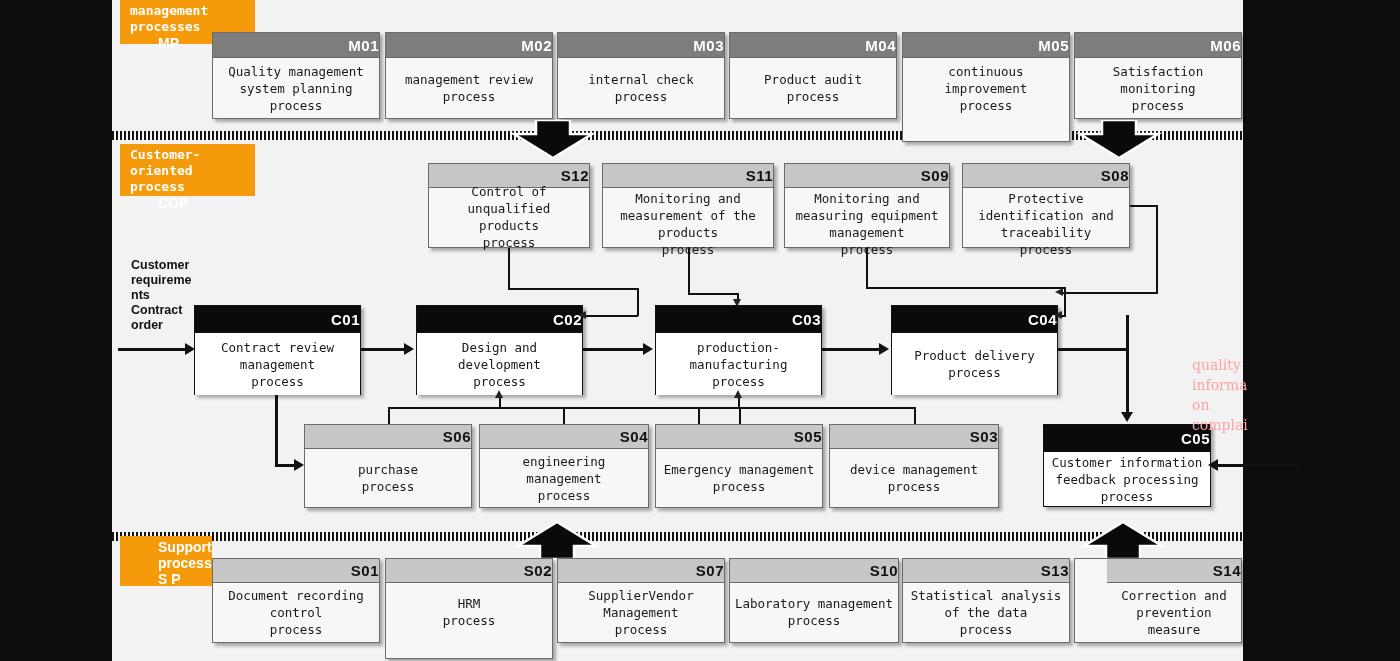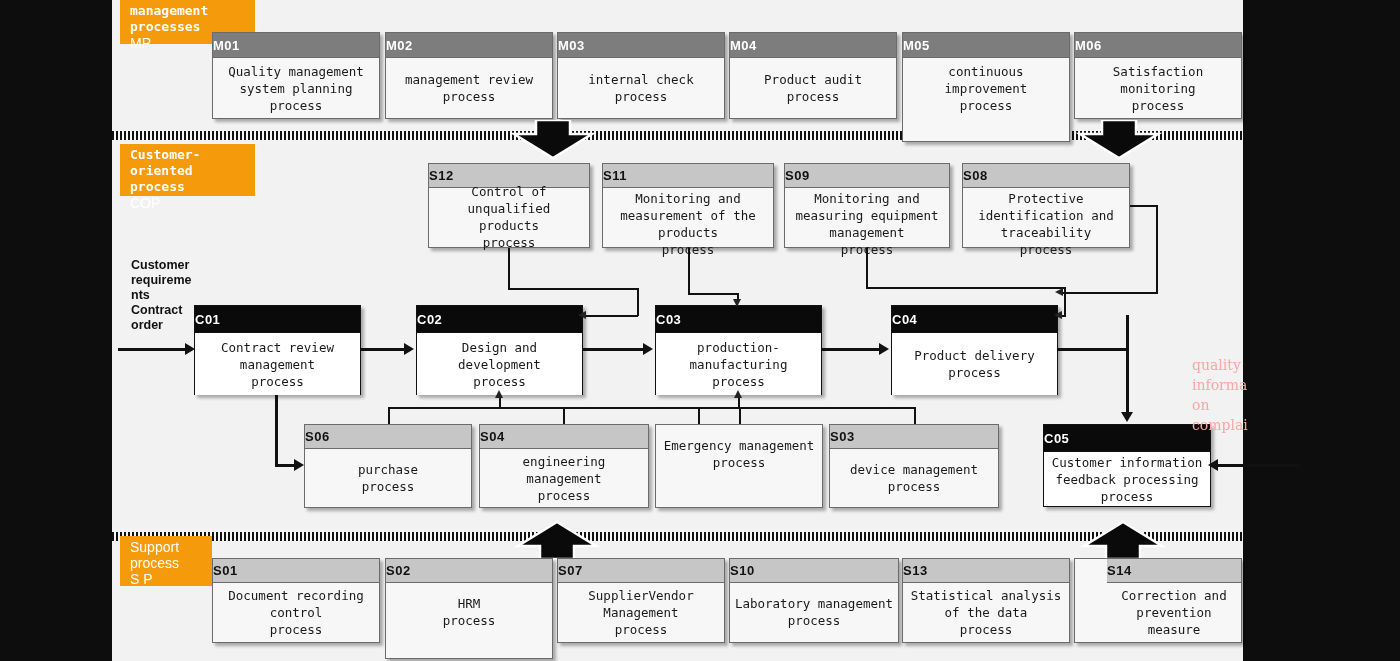--- a/index.html
+++ b/index.html
@@ -38,36 +38,36 @@
   #rule-bottom{top:532px;}
 
   
   .tag{
     position:absolute;background:#F59B0B;color:#ffffff;
     font-weight:bold;font-size:13px;line-height:16px;
     padding:3px 8px 4px 10px;box-sizing:border-box;
     font-family:"Liberation Sans", sans-serif;
   }
   .tag .mono{font-family:"DejaVu Sans Mono", monospace;font-weight:bold;}
-  .tag .code{font-family:"Liberation Sans", sans-serif;font-weight:normal;font-size:14px;}
+  .tag .code{font-family:"Liberation Sans", sans-serif;font-weight:bold;font-size:14px;margin-left:28px;}
   #tag-mp{left:120px;top:0px;width:135px;height:44px;}
   #tag-cop{left:120px;top:144px;width:135px;height:52px;}
   #tag-sp{left:120px;top:536px;width:92px;height:50px;}
 
   
   .pbox{
     position:absolute;box-sizing:border-box;
     border:1px solid #6b6b6b;background:#f7f7f7;
     box-shadow:3px 3px 3px rgba(0,0,0,0.30);
   }
   .pbox .hdr{
     box-sizing:border-box;width:100%;
-    text-align:left;font-weight:bold;
+    text-align:right;font-weight:bold;
     font-family:"Liberation Sans", sans-serif;
-    font-size:13px;letter-spacing:0.5px;
+    font-size:15px;letter-spacing:0.5px;
     border-bottom:1px solid #6b6b6b;
   }
   .pbox .bdy{
     box-sizing:border-box;width:100%;
     text-align:center;
     font-family:"DejaVu Sans Mono", monospace;
     font-size:12.5px;line-height:17px;color:#1a1a1a;
     display:flex;align-items:center;justify-content:center;
     padding:2px 3px;white-space:pre-line;
   }
@@ -282,20 +282,21 @@
     <div class="hdr">S06</div>
     <div class="bdy">purchase
 process</div>
   </div>
   <div class="pbox s-box" style="left:479px;top:424px;width:170px;height:84px;">
     <div class="hdr">S04</div>
     <div class="bdy">engineering management
 process</div>
   </div>
   <div class="pbox s-box" style="left:655px;top:424px;width:168px;height:84px;">
+    <div class="hdr">S05</div>
     <div class="bdy">Emergency management
 process</div>
   </div>
   <div class="pbox s-box" style="left:829px;top:424px;width:170px;height:84px;">
     <div class="hdr">S03</div>
     <div class="bdy">device management
 process</div>
   </div>
 
   <div class="blockarrow" style="left:512px;top:520px;">

